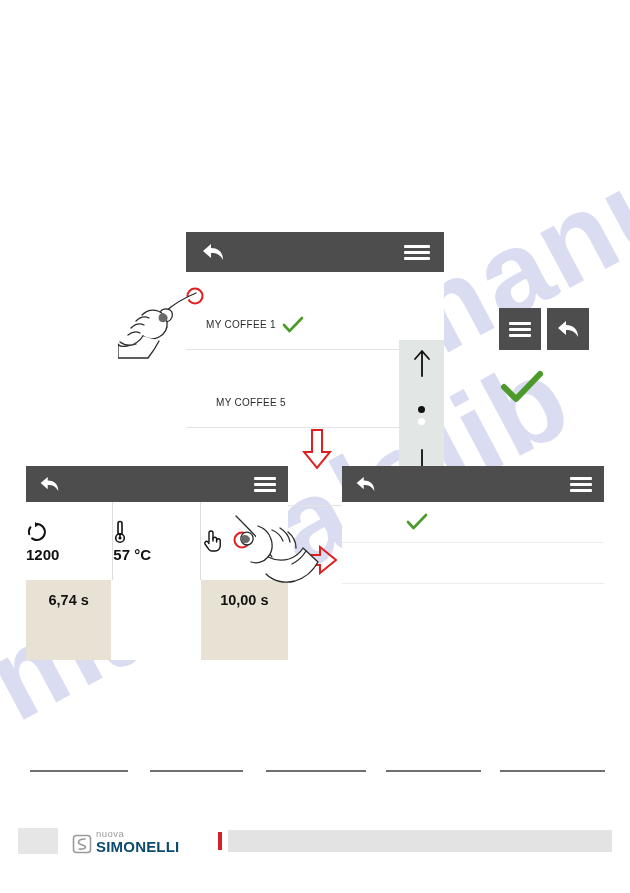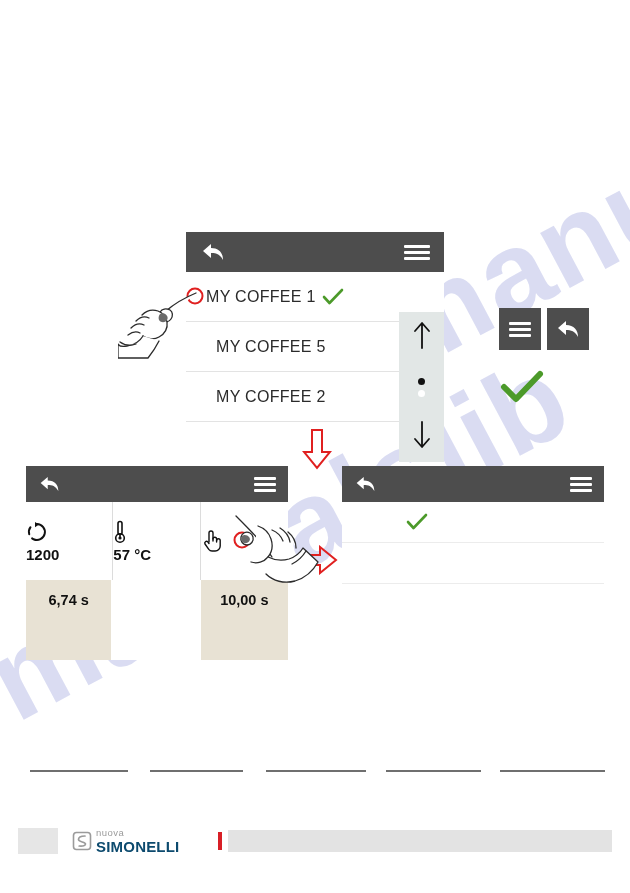--- a/index.html
+++ b/index.html
@@ -76,24 +76,25 @@
     height: 150px;
     background: #ffffff;
   }
   .list-row {
     height: 50px;
     box-sizing: border-box;
     display: flex;
     align-items: center;
     padding-left: 20px;
     border-bottom: 1px solid #e3e3e3;
-    font-size: 16px;
+    font-size: 10px;
     color: #2b2b2b;
     font-family: "Liberation Sans", sans-serif;
     letter-spacing: .3px;
+    margin-top: 28px;
   }
   .list-row:last-child { border-bottom: none; }
   .list-row.indent { padding-left: 30px; }
   .row-check { margin-left: 6px; line-height: 0; }
 
   
   .scrollrail {
     position: absolute;
     right: 0; top: 40px;
     width: 45px; height: 150px;
@@ -213,21 +214,21 @@
     position: absolute;
     left: 18px; top: 0;
     width: 40px; height: 26px;
     background: #e6e6e6;
   }
   .logo-wrap {
     position: absolute;
     left: 72px; top: 0;
     height: 26px;
     display: flex;
-    align-items: center;
+    align-items: flex-end;
     gap: 4px;
   }
   .logo-mark { line-height: 0; }
   .logo-text { display: flex; flex-direction: column; line-height: 1; }
   .logo-nuova {
     font-size: 9.5px;
     color: #9b9b9b;
     letter-spacing: .5px;
     font-family: "Liberation Sans", sans-serif;
     margin-bottom: 1px;

